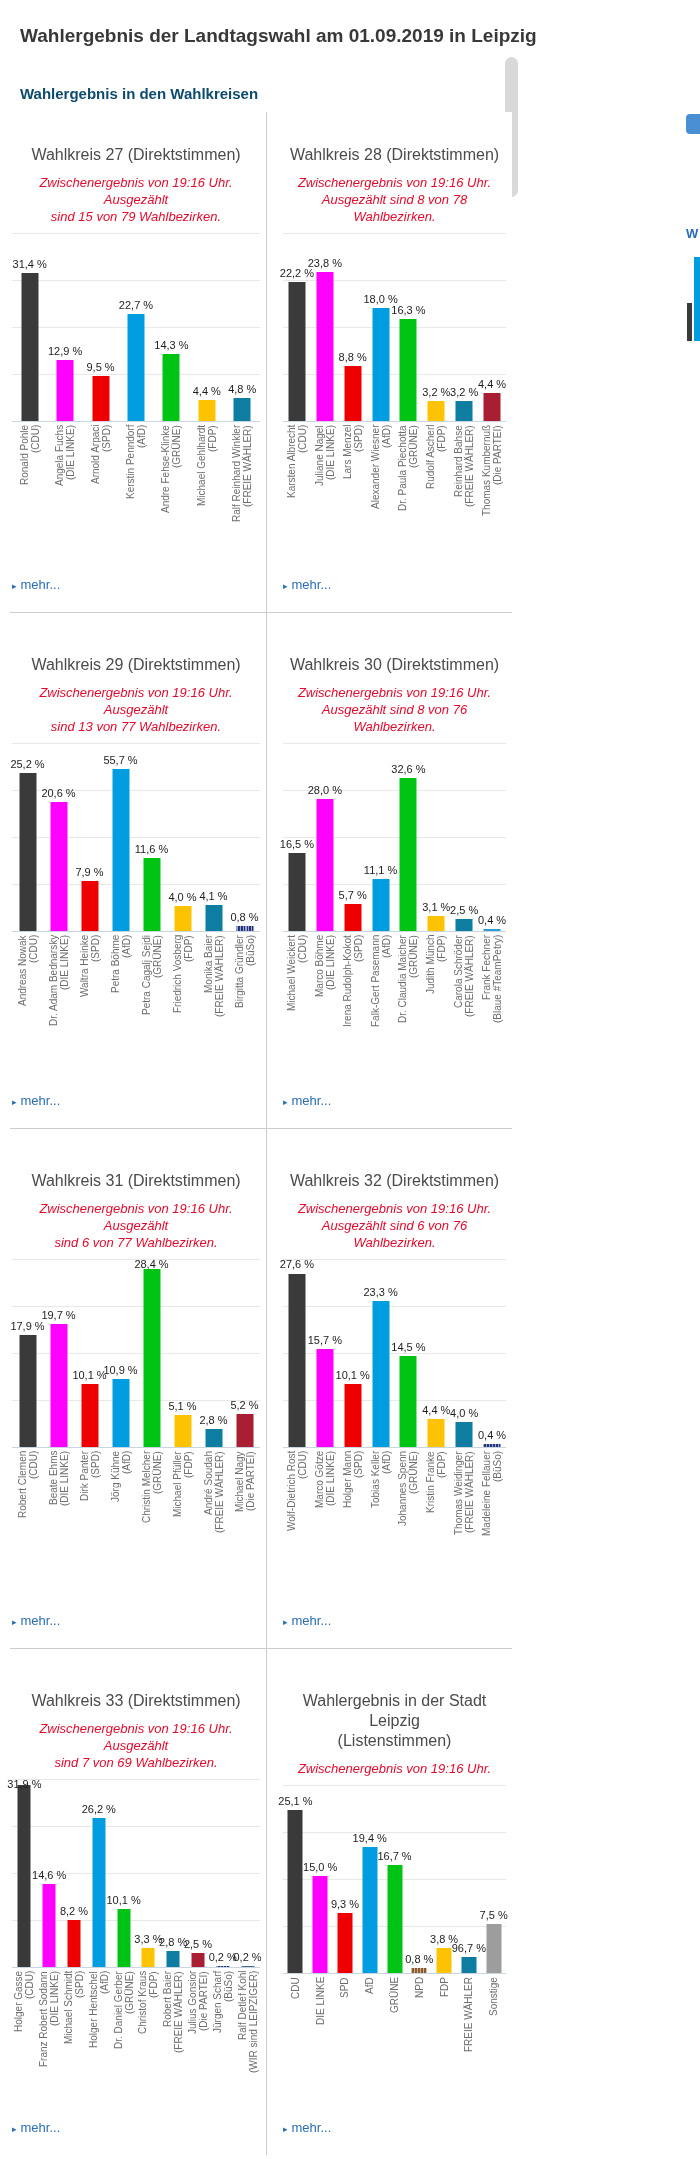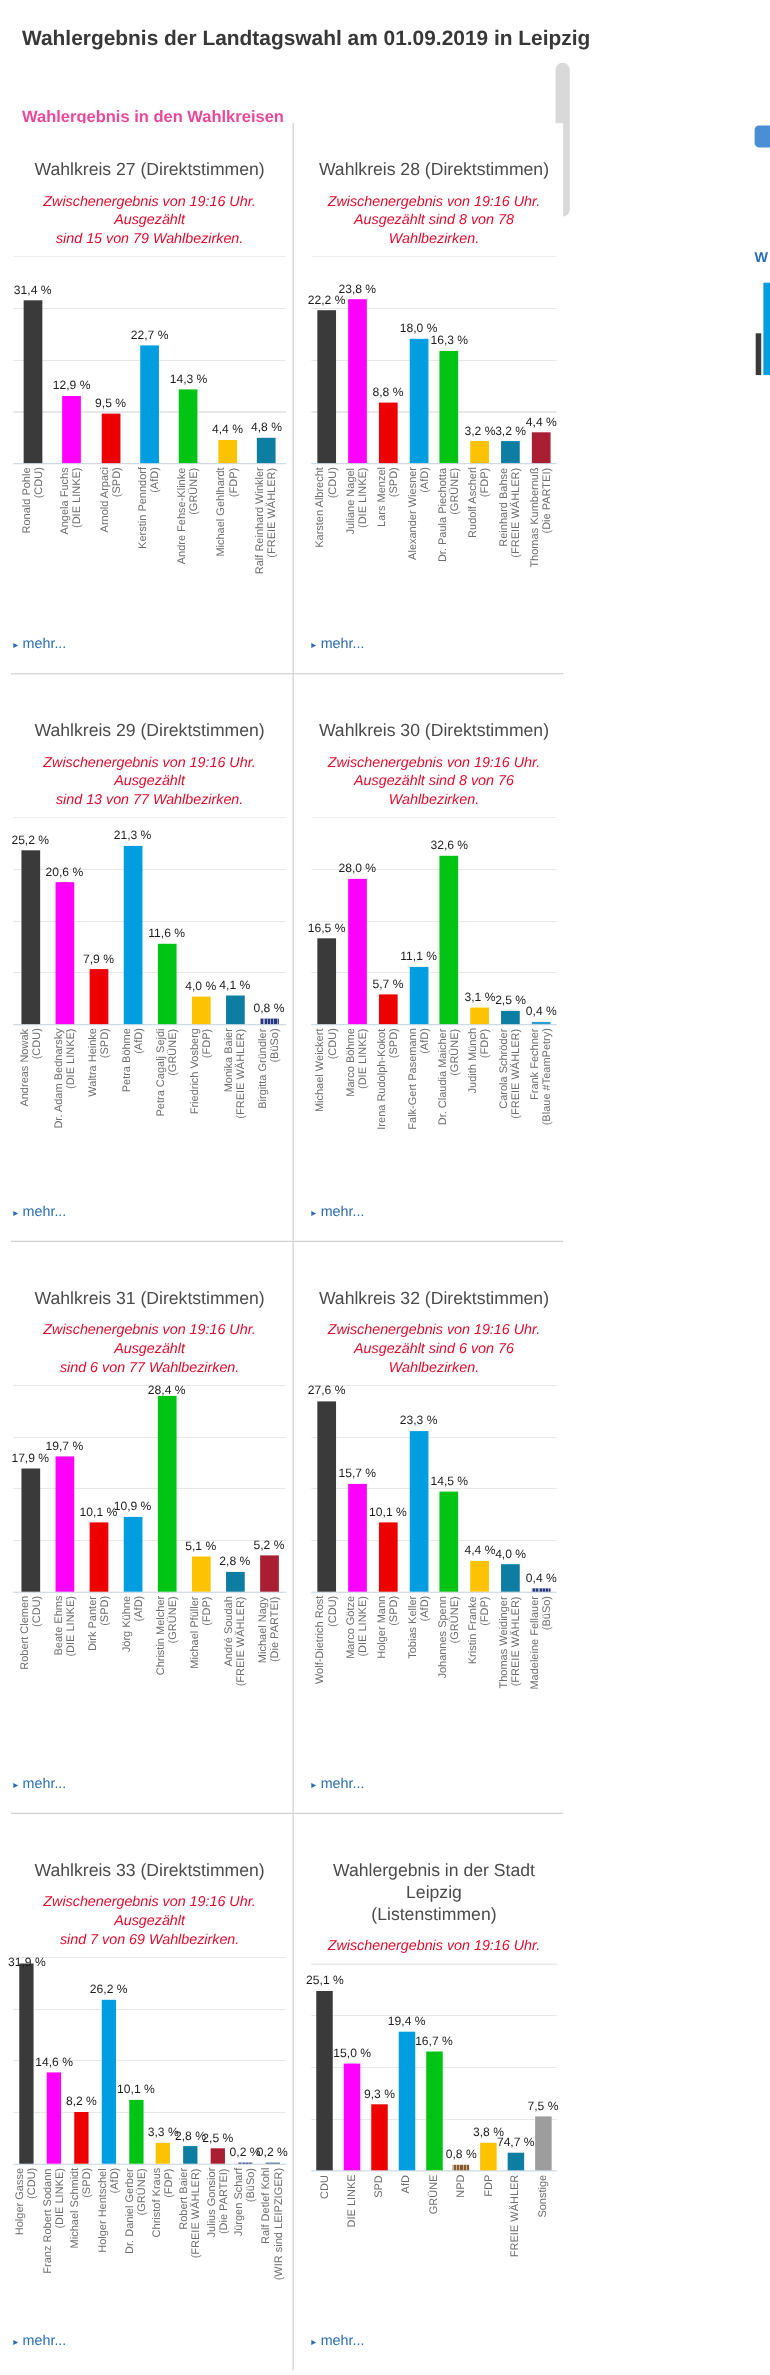--- a/index.html
+++ b/index.html
@@ -2,21 +2,21 @@
 <html><head>
 <meta charset="utf-8">
 <style>
   html,body{margin:0;padding:0;}
   body{
     width:700px;height:2159px;position:relative;overflow:hidden;
     background:#ffffff;font-family:"Liberation Sans",sans-serif;
   }
   
   .h1{position:absolute;left:20px;top:12px;font-size:19px;font-weight:bold;color:#383838;}
-  .h2{position:absolute;left:20px;top:86px;font-size:15px;font-weight:bold;color:#ec4899;}
+  .h2{position:absolute;left:20px;top:73px;font-size:15px;font-weight:bold;color:#0c4a6e;}
 
   
   .scroll-thumb{position:absolute;left:505px;top:57px;width:13px;height:140px;background:#d9d9d9;border-radius:7px;}
 
   
   .frag-square{position:absolute;left:686px;top:114px;width:14px;height:20px;background:#4a8fd4;border-radius:4px 0 0 4px;}
   .frag-w{position:absolute;left:686px;top:226px;font-size:13px;font-weight:bold;color:#2a6db5;}
   .frag-bar{position:absolute;}
   .frag-bar-black{left:687px;top:303px;width:5px;height:38px;background:#3a3a3a;}
   .frag-bar-blue{left:694px;top:257px;width:6px;height:84px;background:#009ee0;}
@@ -266,21 +266,21 @@
         <div class="slot">
           <div class="bar" style="width: 17px; height: 129px; background-color: rgb(255, 0, 255);"></div>
           <div class="val" style="bottom: 132px;">20,6 %</div>
         </div>
         <div class="slot">
           <div class="bar" style="width: 17px; height: 50px; background-color: rgb(238, 0, 0);"></div>
           <div class="val" style="bottom: 53px;">7,9 %</div>
         </div>
         <div class="slot">
           <div class="bar" style="width: 17px; height: 162px; background-color: rgb(0, 158, 224);"></div>
-          <div class="val" style="bottom: 165px;">21,3 %</div>
+          <div class="val" style="bottom: 165px;">55,7 %</div>
         </div>
         <div class="slot">
           <div class="bar" style="width: 17px; height: 73px; background-color: rgb(0, 196, 20);"></div>
           <div class="val" style="bottom: 76px;">11,6 %</div>
         </div>
         <div class="slot">
           <div class="bar" style="width: 17px; height: 25px; background-color: rgb(253, 195, 0);"></div>
           <div class="val" style="bottom: 28px;">4,0 %</div>
         </div>
         <div class="slot">
@@ -766,21 +766,21 @@
         <div class="slot">
           <div class="bar hatch" style="width: 15px; height: 5px; background-color: rgb(138, 90, 42);"></div>
           <div class="val" style="bottom: 8px;">0,8 %</div>
         </div>
         <div class="slot">
           <div class="bar" style="width: 15px; height: 25px; background-color: rgb(253, 195, 0);"></div>
           <div class="val" style="bottom: 28px;">3,8 %</div>
         </div>
         <div class="slot">
           <div class="bar" style="width: 15px; height: 16px; background-color: rgb(13, 125, 162);"></div>
-          <div class="val" style="bottom: 19px;">74,7 %</div>
+          <div class="val" style="bottom: 19px;">96,7 %</div>
         </div>
         <div class="slot">
           <div class="bar" style="width: 15px; height: 49px; background-color: rgb(157, 157, 157);"></div>
           <div class="val" style="bottom: 52px;">7,5 %</div>
         </div>
       </div>
     <div class="names">
         <div class="nslot">
           <div class="rot">
             <div>CDU</div>

